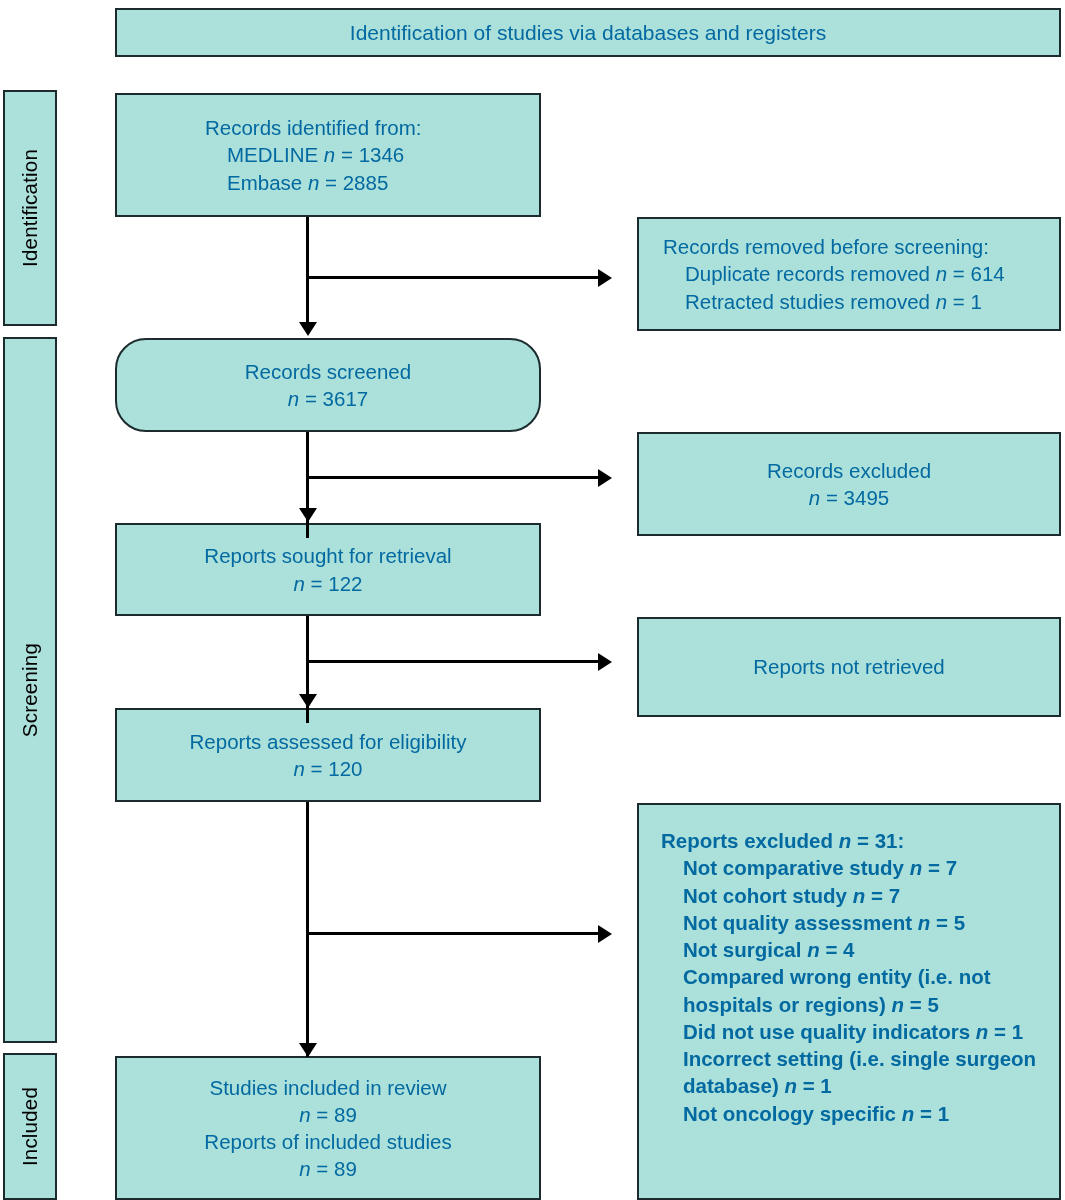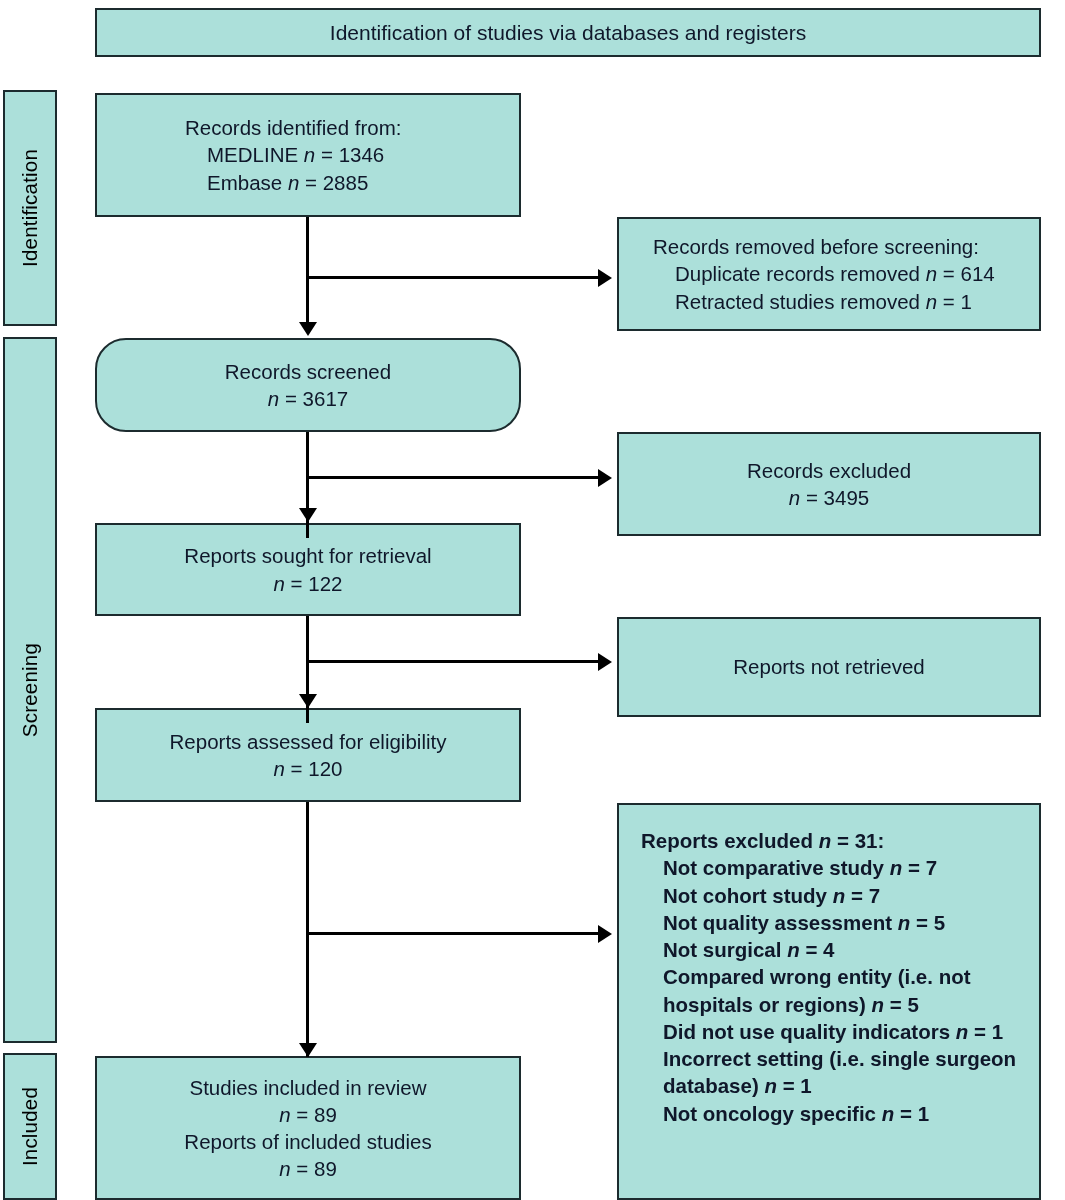--- a/index.html
+++ b/index.html
@@ -19,26 +19,27 @@
     background: #ffffff;
     overflow: hidden;
   }
 
   
   .box {
     position: absolute;
     box-sizing: border-box;
     background: #ace0da;
     border: 2.5px solid #1c2b2e;
-    color: #0f172a;
+    color: #0369a1;
     font-size: 20.5px;
     line-height: 1.33;
     display: flex;
     align-items: center;
     justify-content: center;
+    margin-left: 20px;
   }
   .box .inner {
     width: 100%;
     padding: 0 10px;
     box-sizing: border-box;
   }
   .center { text-align: center; }
   .left   { text-align: left; }
 
   
@@ -170,21 +171,21 @@
   <div class="box center" id="box-studies-included">
     <div class="inner">
       <span class="ln">Studies included in review</span>
       <span class="ln"><i>n</i> <span>=</span> <span>89</span></span>
       <span class="ln">Reports of included studies</span>
       <span class="ln"><i>n</i> <span>=</span> <span>89</span></span>
     </div>
   </div>
 
   <div class="box left" id="box-records-removed">
-    <div class="inner" style="padding-left:34px;">
+    <div class="inner" style="padding-left:24px;">
       <span class="ln">Records removed before screening:</span>
       <span class="ln ind"><span>Duplicate records removed</span> <i>n</i> <span>=</span> <span>614</span></span>
       <span class="ln ind"><span>Retracted studies removed</span> <i>n</i> <span>=</span> <span>1</span></span>
     </div>
   </div>
 
   <div class="box center" id="box-records-excluded">
     <div class="inner">
       <span class="ln">Records excluded</span>
       <span class="ln"><i>n</i> <span>=</span> <span>3495</span></span>

